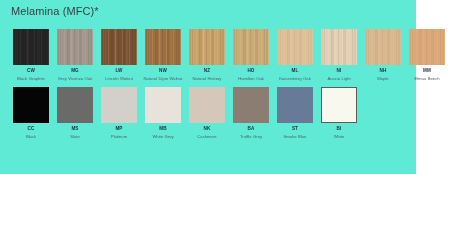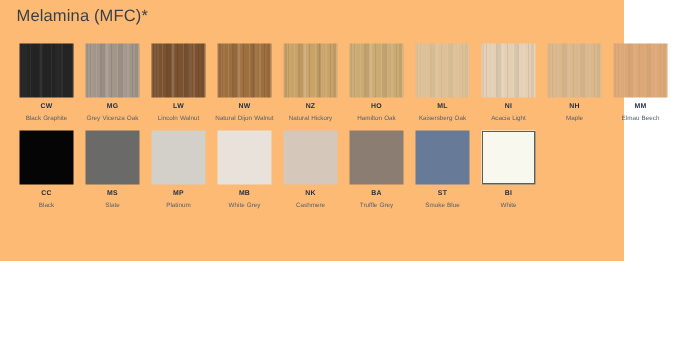--- a/index.html
+++ b/index.html
@@ -12,21 +12,21 @@
     height: 174px;
     overflow: hidden;
     font-family: "Liberation Sans", sans-serif;
     -webkit-font-smoothing: antialiased;
   }
 
   .page {
     position: relative;
     width: 416px;
     height: 174px;
-    background: #fdba74;
+    background: #5eead4;
   }
 
   .title {
     position: absolute;
     left: 11px;
     top: 5px;
     font-size: 11px;
     font-weight: 400;
     color: #3a3f45;
     letter-spacing: 0.1px;

